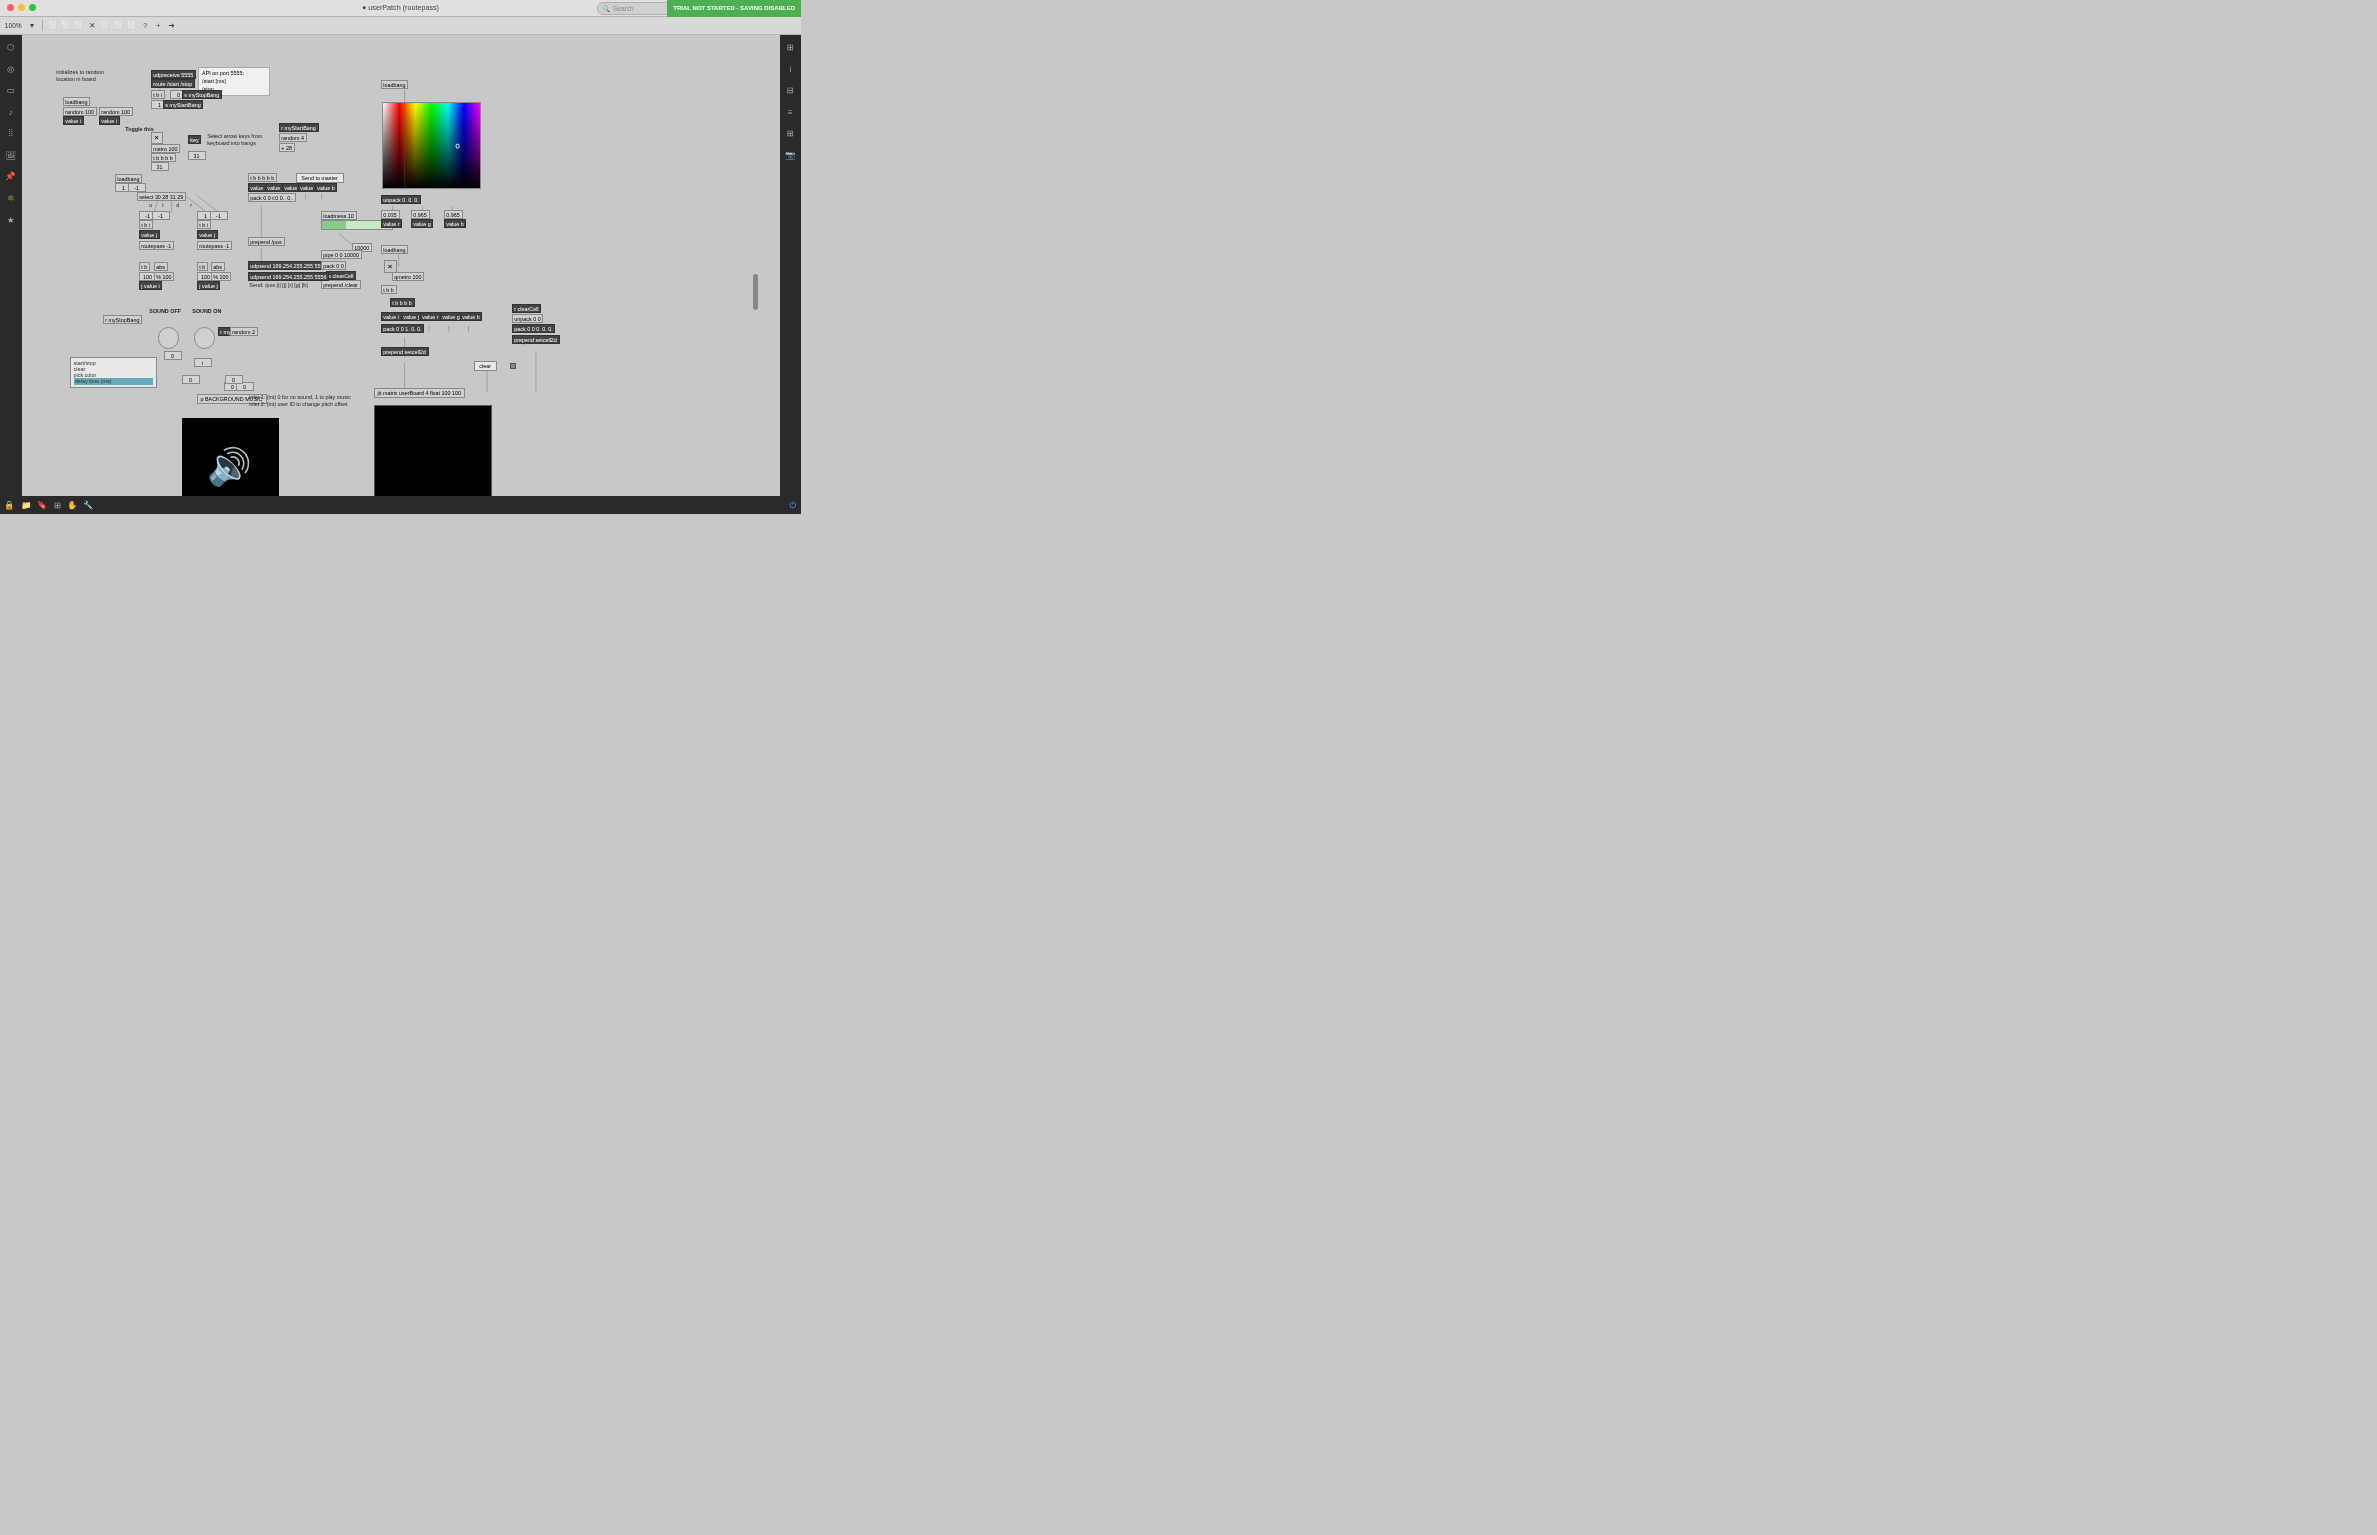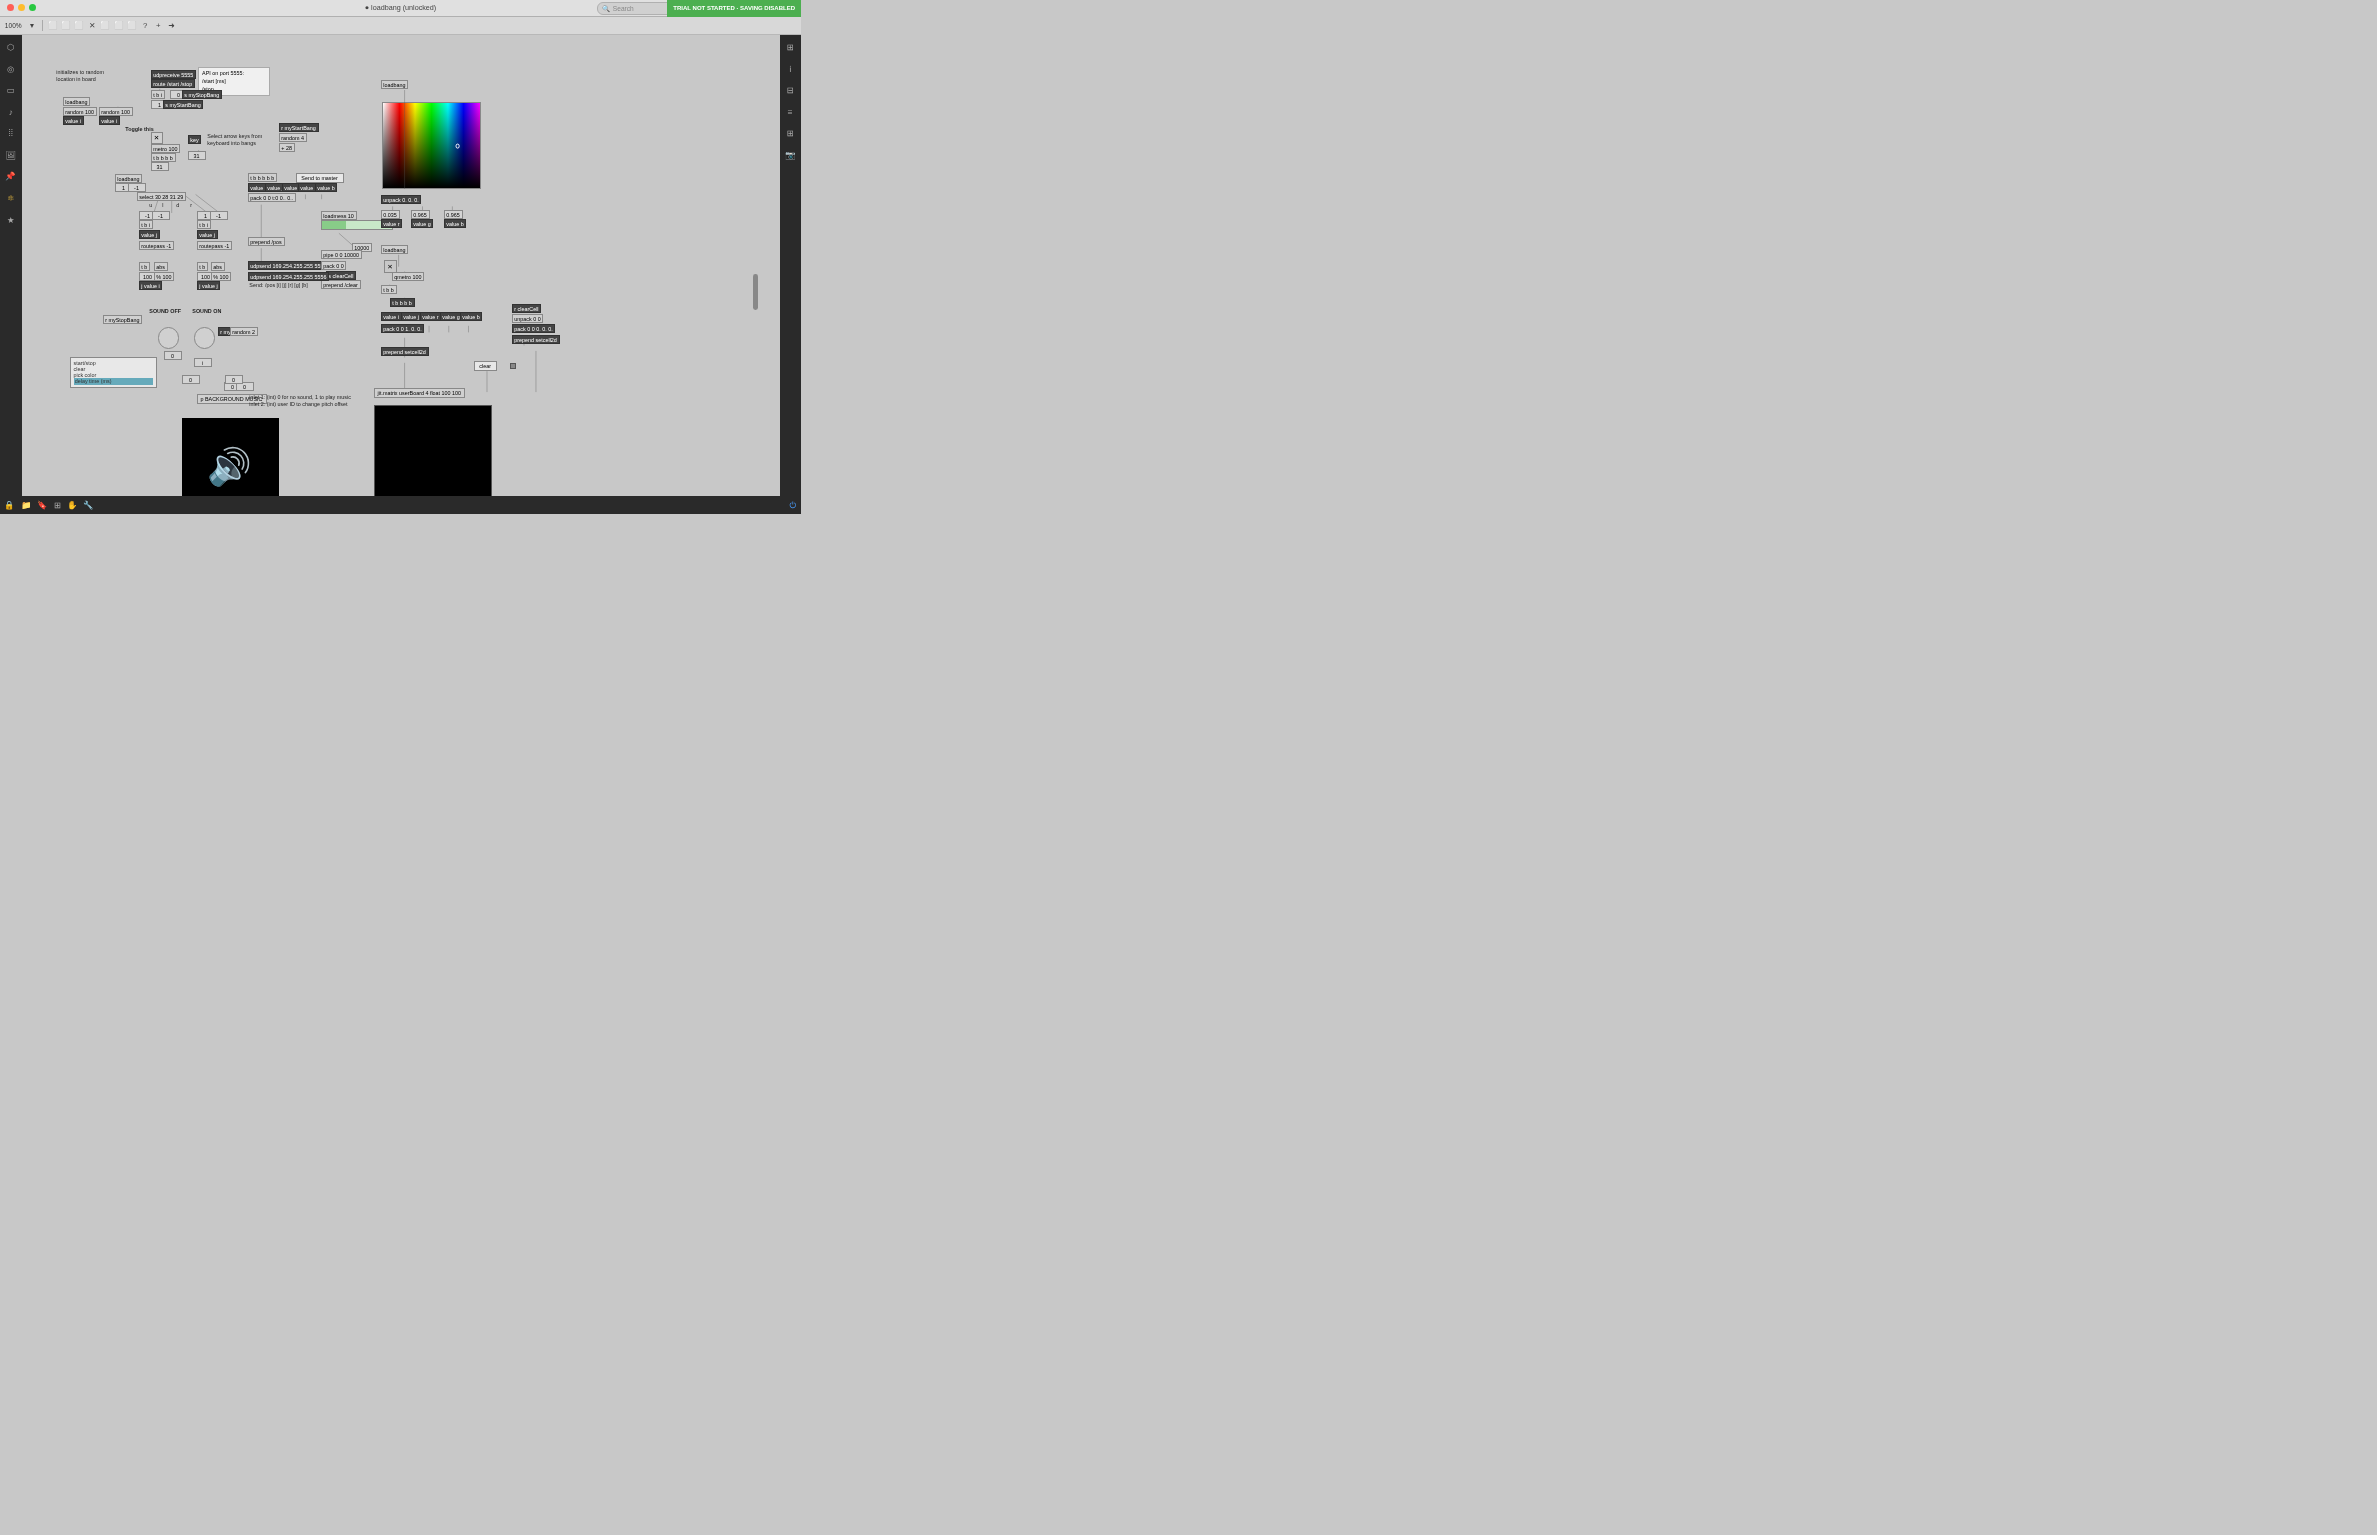--- a/index.html
+++ b/index.html
@@ -334,21 +334,21 @@
   </style>
 </head>
 <body>
 
 <div class="titlebar">
   <div class="titlebar-buttons">
     <button class="tb-btn tb-close"></button>
     <button class="tb-btn tb-min"></button>
     <button class="tb-btn tb-max"></button>
   </div>
-  <span class="titlebar-title">● loadbang (unlocked)</span>
+  <span class="titlebar-title">● userPatch (routepass)</span>
   <div class="search-box">🔍 Search</div>
   <div class="trial-badge">TRIAL NOT STARTED · SAVING DISABLED</div>
 </div>
 
 <div class="toolbar">
   <span class="zoom-label">100%</span>
   <span class="toolbar-icon">▾</span>
   <span style="width:0.6px;height:10.8px;background:#aaa;margin:0 2.4px;display:inline-block;"></span>
   <span class="toolbar-icon">⬜</span>
   <span class="toolbar-icon">⬜</span>

